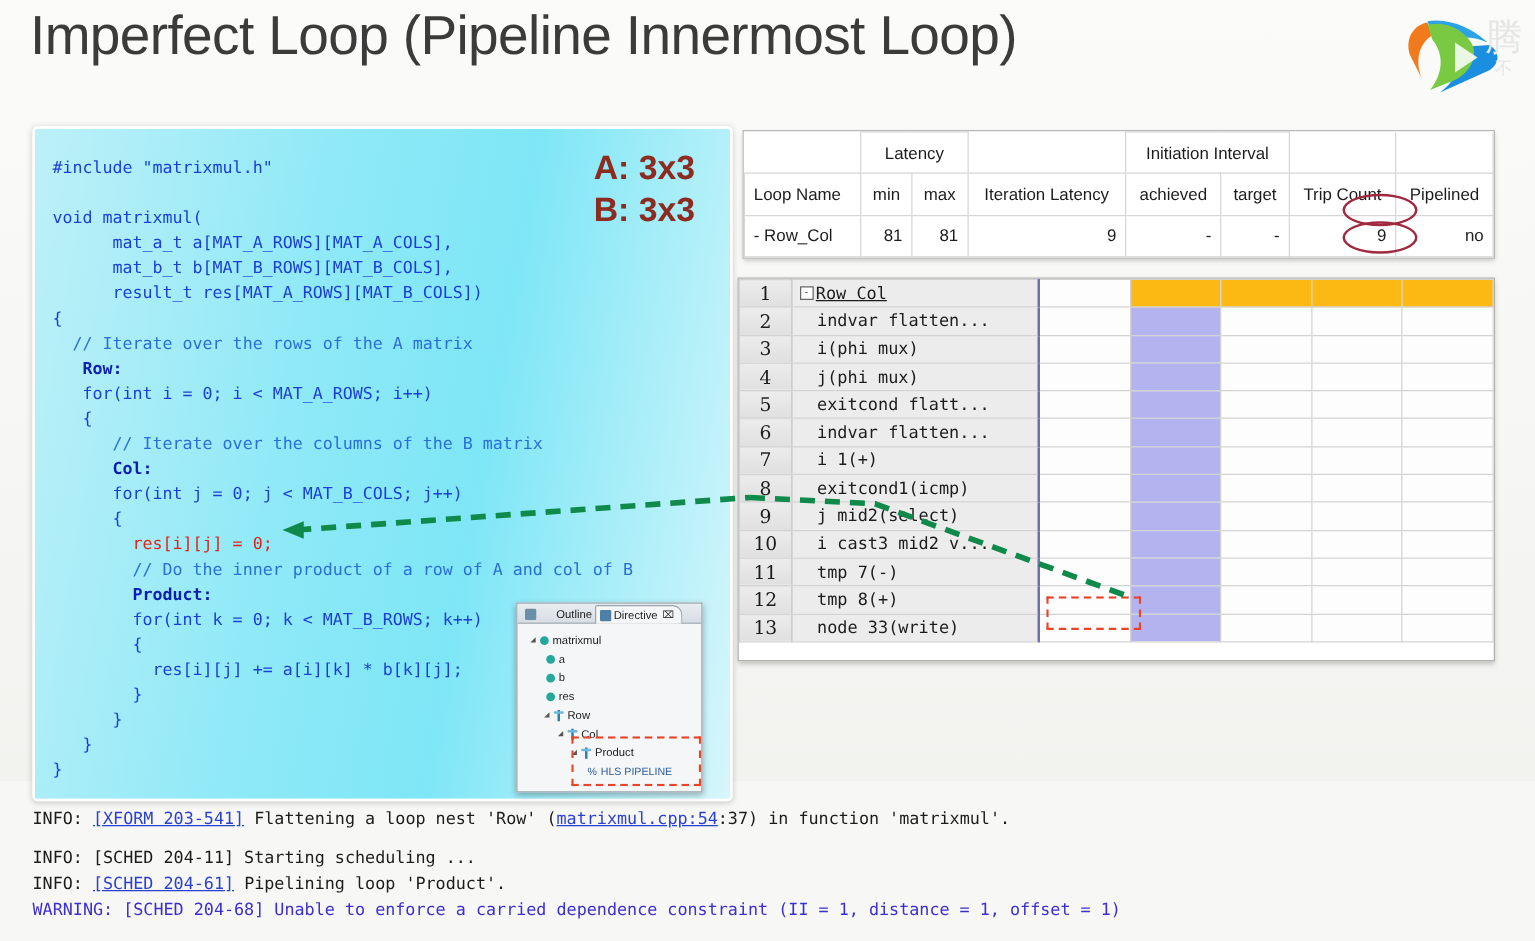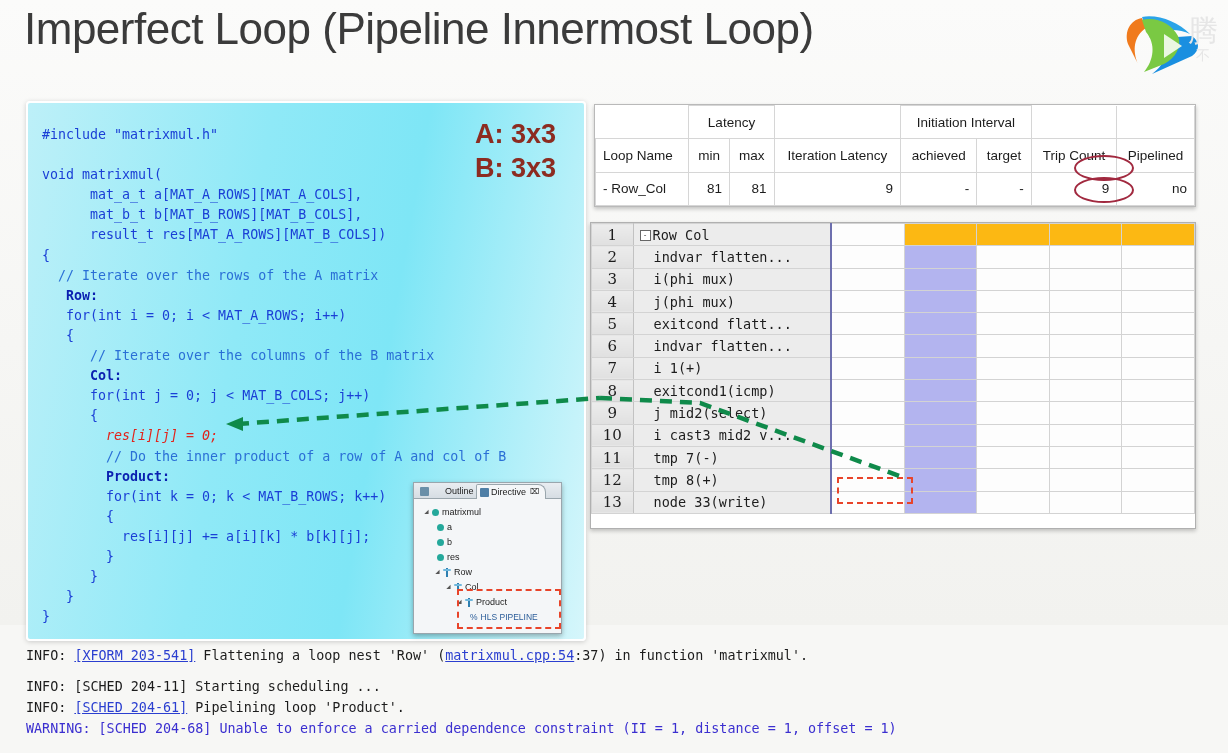--- a/index.html
+++ b/index.html
@@ -34,21 +34,21 @@
     box-shadow:0 1px 5px rgba(0,0,0,.18);
     overflow:hidden;
   }
   .code{
     position:absolute;left:14px;top:22px;
     font-family:"DejaVu Sans Mono","Liberation Mono",monospace;
     font-size:13.3px;line-height:20.1px;color:#1a3fd6;white-space:pre;
   }
   .code .cmt{color:#2a6fd6;}
   .code .lbl{color:#0a1fb0;font-weight:bold;}
-  .code .hl{color:#e2231a;font-style:italic;}
+  .code .hl{color:#e2231a;}
   .dims{
     position:absolute;right:28px;top:14px;text-align:left;
     font-family:"Liberation Sans",sans-serif;font-size:27px;font-weight:bold;
     color:#8d2b20;line-height:34px;text-shadow:0 0 1px rgba(0,0,0,.1);
   }
 
   
   .directive{
     position:absolute;left:413px;top:482px;width:147px;height:150px;
     background:#f4f6f8;border:1px solid #9aa6ad;
@@ -256,21 +256,21 @@
       </table>
     <div class="ell" style="left:479px;top:50px;width:56px;height:22px;"></div>
     <div class="ell" style="left:479px;top:72px;width:56px;height:22px;"></div>
   </div>
 
   <div class="schedpanel">
     <table class="sched" id="sched-host">
         <tbody>
           <tr>
             <td class="num">1</td>
-            <td class="op"><span style="display:inline-block;padding-left:2px;"><span class="expander">-</span>Row Col</span></td>
+            <td class="op"><span style="display:inline-block;padding-left:2px;text-decoration:underline;"><span class="expander">-</span>Row Col</span></td>
             <td class="cell"></td>
             <td class="cell amber"></td>
             <td class="cell amber"></td>
             <td class="cell amber"></td>
             <td class="cell amber"></td>
           </tr>
           <tr>
             <td class="num">2</td>
             <td class="op"><span style="display:inline-block;padding-left:16px;">indvar flatten...</span></td>
             <td class="cell"></td>

